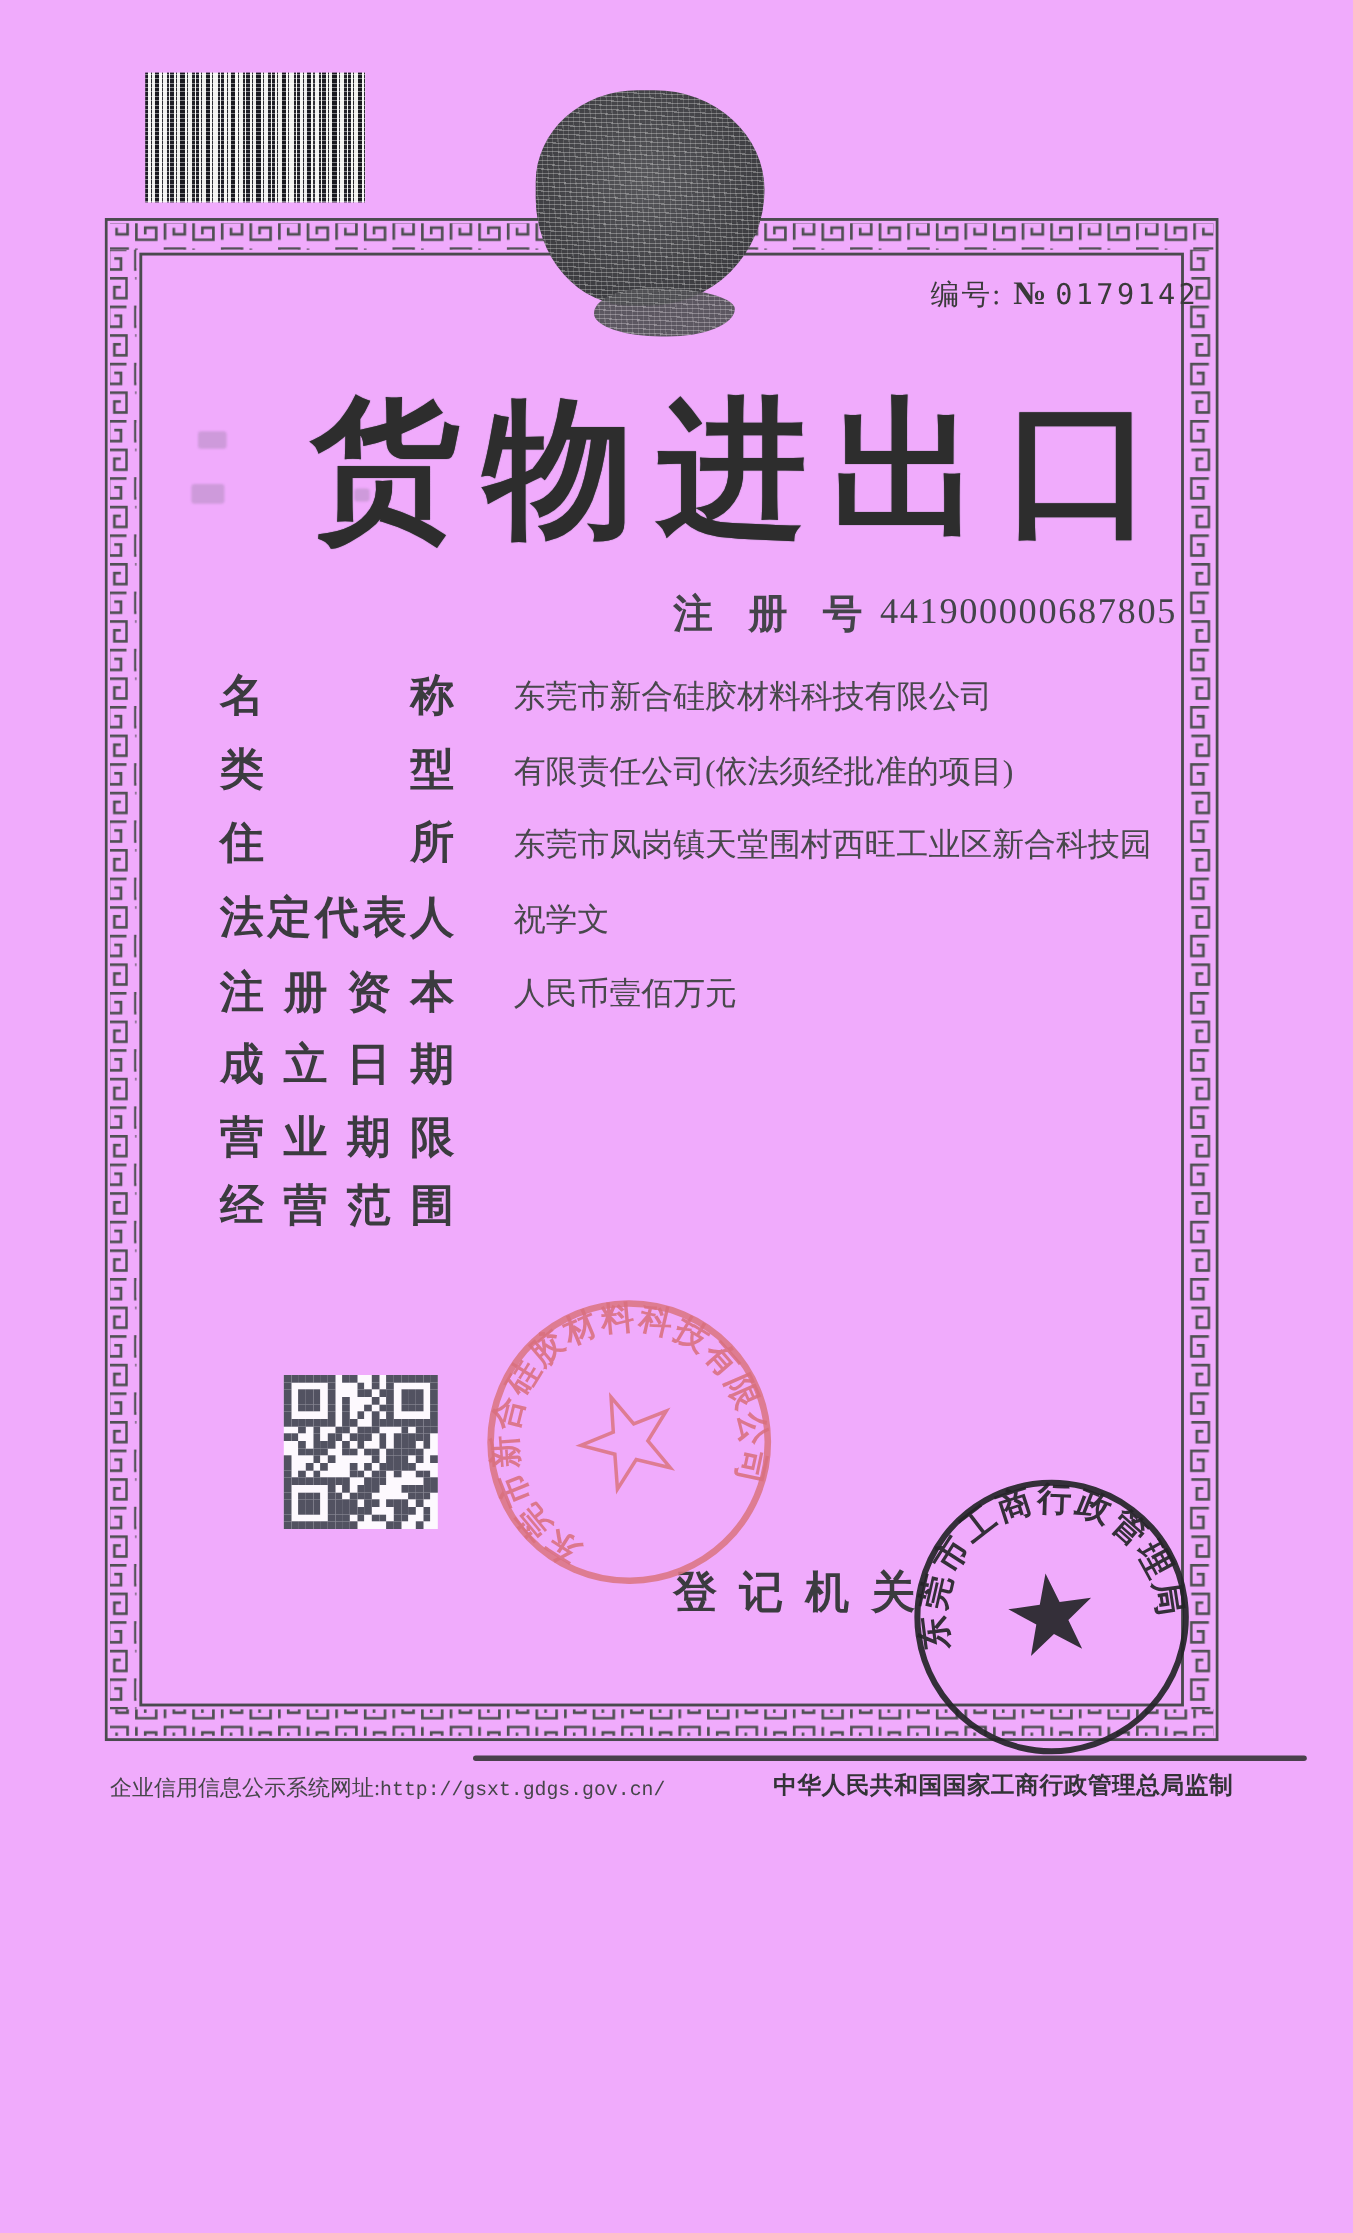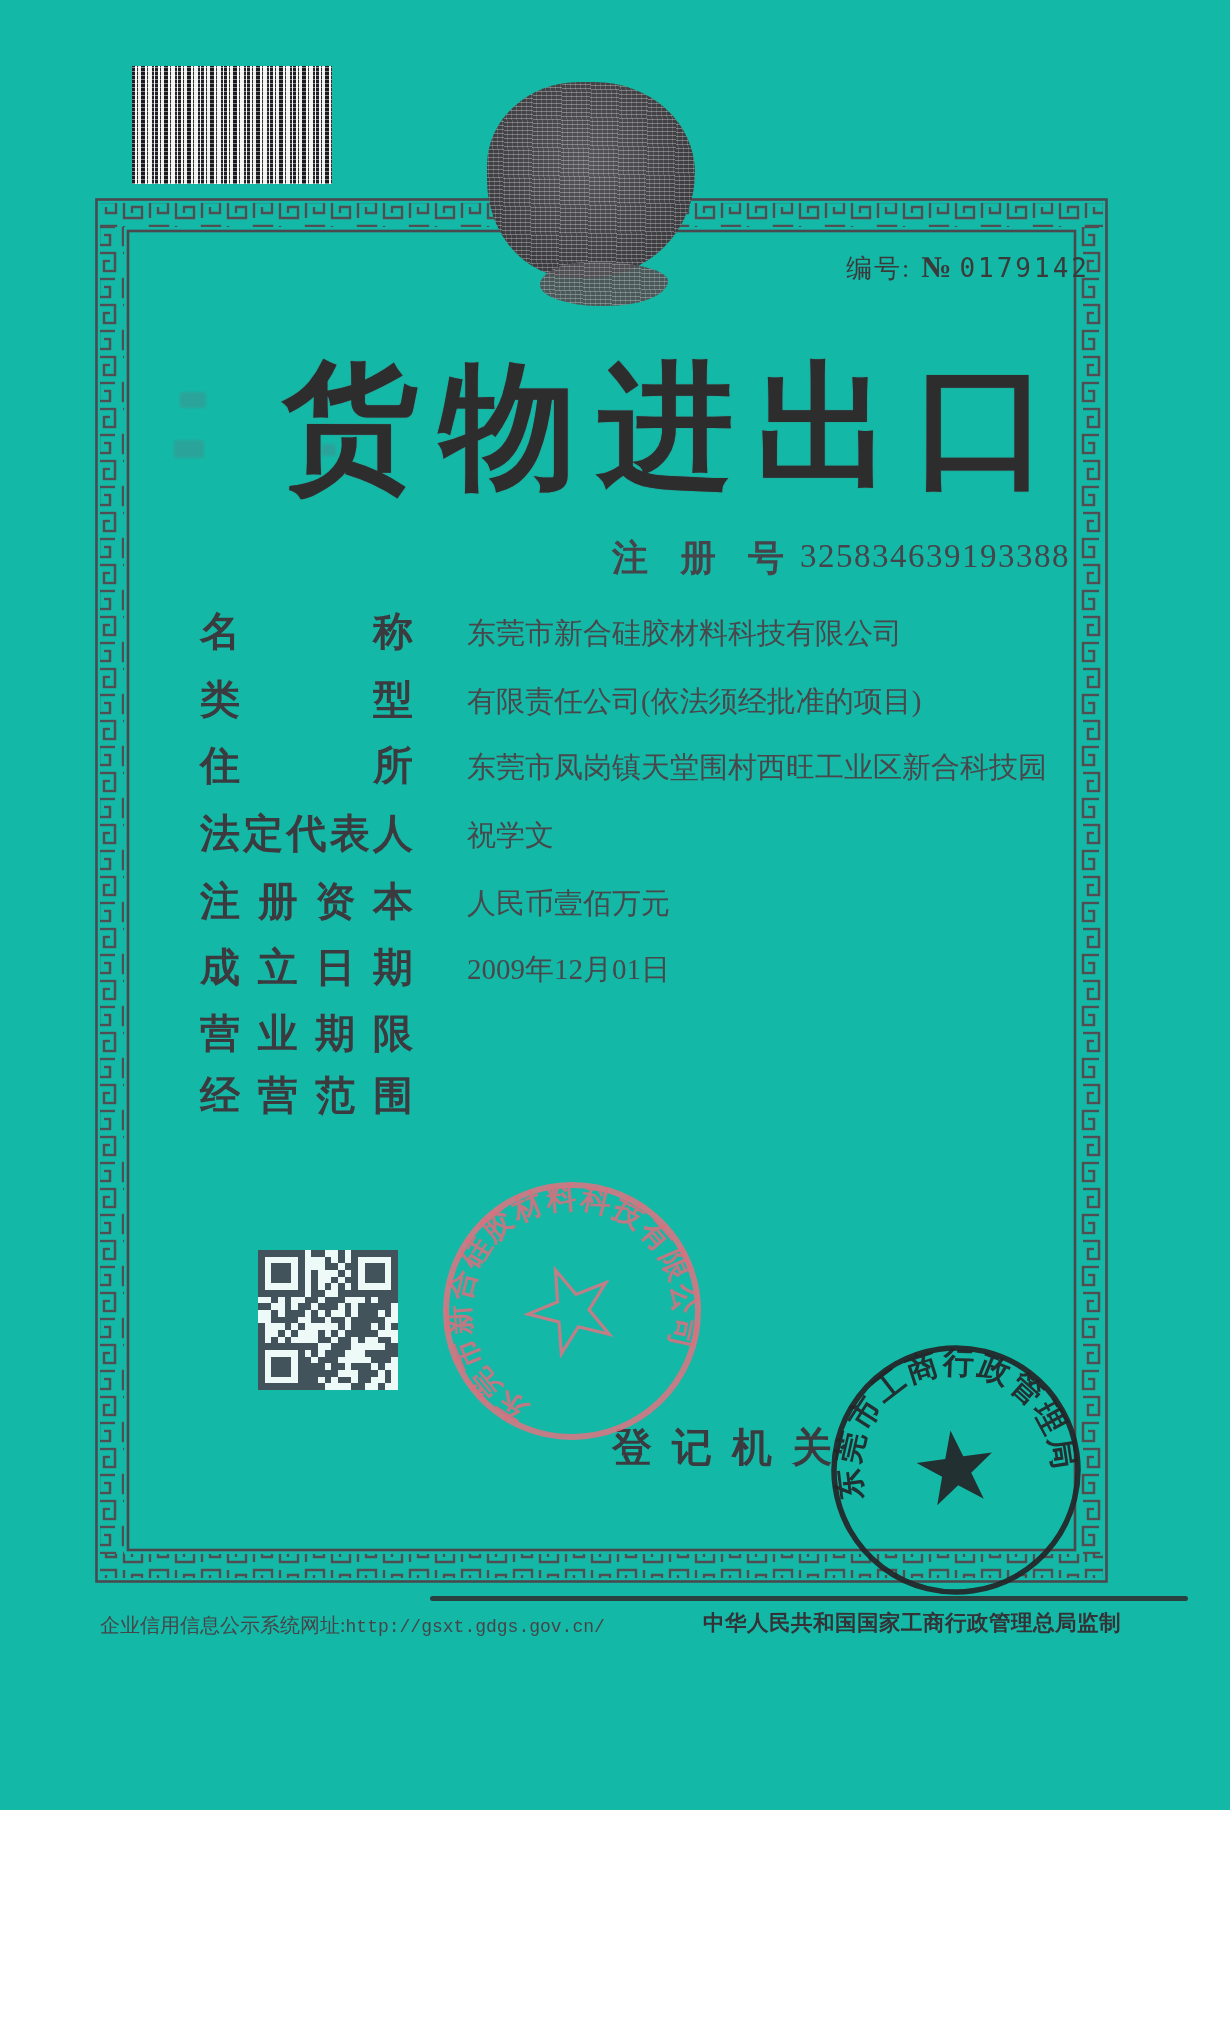--- a/index.html
+++ b/index.html
@@ -3,21 +3,21 @@
 <meta charset="utf-8">
 <style>
   *{margin:0;padding:0;box-sizing:border-box}
   html,body{width:1230px;height:2030px}
   body{
     background:#ffffff;
     font-family:"Liberation Serif","DejaVu Serif",serif;
     color:#3f3f3f;
     overflow:hidden;
   }
-  .page{position:relative;width:1230px;height:1810px;background:#14b8a6}
+  .page{position:relative;width:1230px;height:2030px;background:#f0abfc}
   .abs{position:absolute}
 
   
   .barcode{
     left:132px;top:66px;width:200px;height:118px;
     background:
       repeating-linear-gradient(0deg, rgba(255,255,255,.45) 0 1px, rgba(255,255,255,0) 1px 4px),
       repeating-linear-gradient(90deg,#23232a 0 3px,#efefec 3px 5px,#2c2c33 5px 6px,#e9e9e6 6px 9px,#1e1e24 9px 13px,#f1f1ee 13px 15px,#34343a 15px 16px,#ececea 16px 20px,#26262c 20px 22px,#f0f0ed 22px 23px);
     filter:contrast(1.05);
   }
@@ -133,21 +133,21 @@
     <span>编号:</span><span class="sym">№</span><span class="num">0179142</span>
   </div>
 
   <div class="abs title">货物进出口</div>
 
   <div class="abs regno-label spread">
       <span>注</span>
       <span>册</span>
       <span>号</span>
     </div>
-  <div class="abs regno-value">325834639193388</div>
+  <div class="abs regno-value">441900000687805</div>
 
   <div class="abs row r0">
     <div class="flabel spread">
         <span>名</span>
         <span>称</span>
       </div>
     <div class="fvalue">东莞市新合硅胶材料科技有限公司</div>
   </div>
   <div class="abs row r1">
     <div class="flabel spread">
@@ -182,21 +182,20 @@
       </div>
     <div class="fvalue">人民币壹佰万元</div>
   </div>
   <div class="abs row r5">
     <div class="flabel spread">
         <span>成</span>
         <span>立</span>
         <span>日</span>
         <span>期</span>
       </div>
-    <div class="fvalue">2009年12月01日</div>
   </div>
   <div class="abs row r6">
     <div class="flabel spread">
         <span>营</span>
         <span>业</span>
         <span>期</span>
         <span>限</span>
       </div>
   </div>
   <div class="abs row r7">

